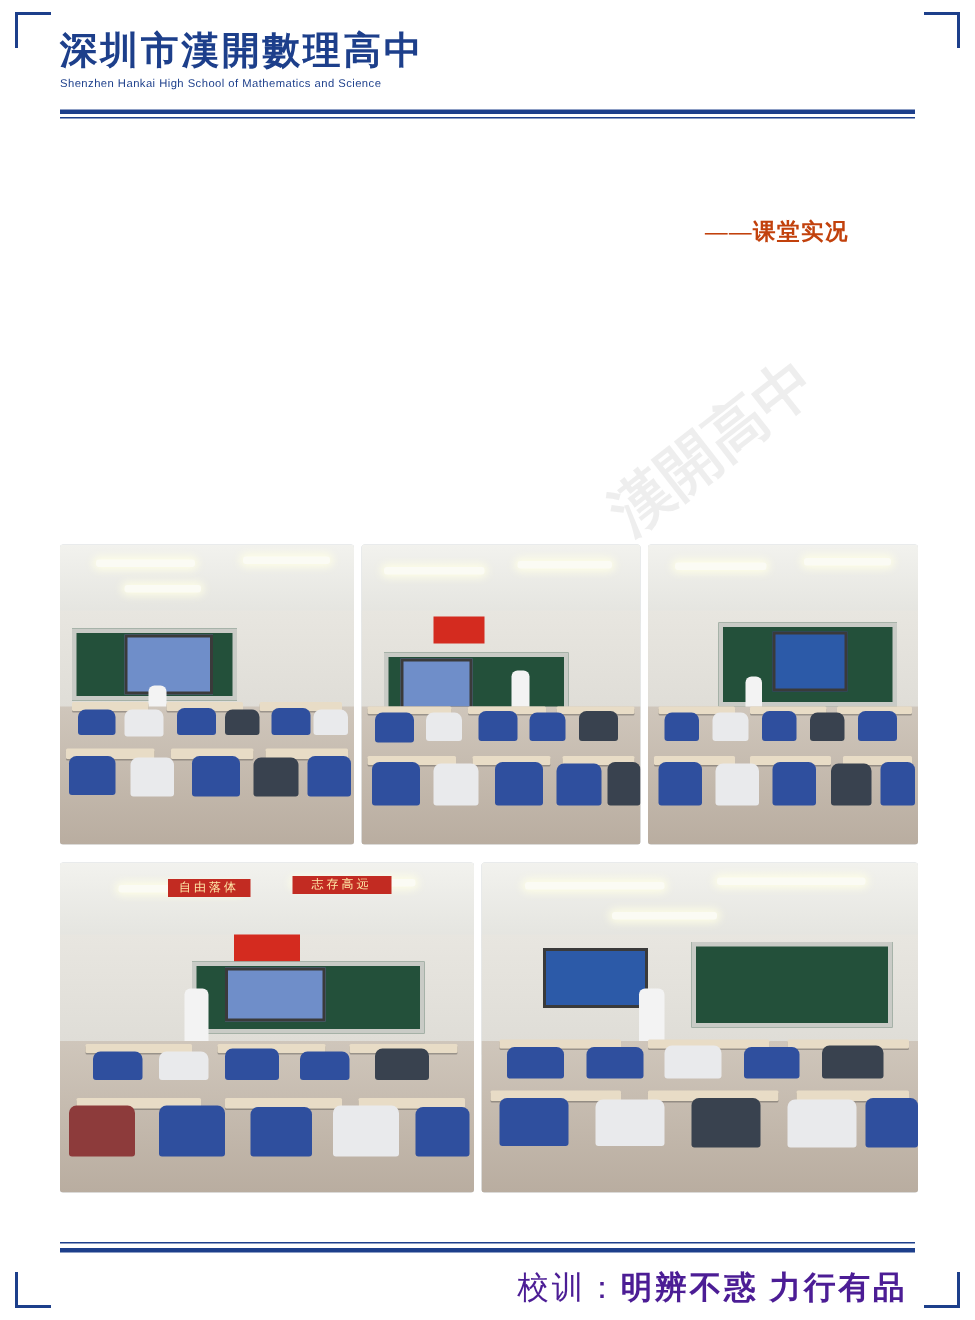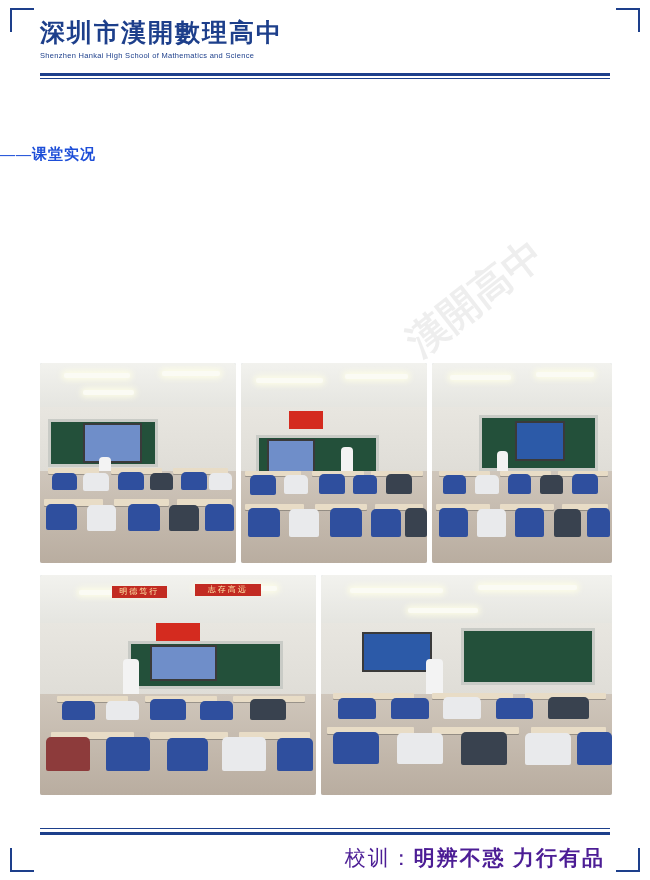--- a/index.html
+++ b/index.html
@@ -78,21 +78,21 @@
     display: flex;
     flex-direction: column;
     justify-content: center;
   }
   .school-cn {
     font-size: 25px;
     letter-spacing: 2px;
     color: #1d3f8b;
     font-weight: bold;
     line-height: 28px;
-    font-family: Liberation Mono, monospace;
+    font-family: Liberation Serif, serif;
     text-align: center;
   }
   .school-en {
     font-size: 7.5px;
     color: #1d3f8b;
     letter-spacing: 0.3px;
     margin-top: 2px;
     font-family: "Liberation Sans", sans-serif;
   }
 
@@ -123,24 +123,24 @@
     font-size: 17px;
     font-weight: bold;
     color: #000;
     letter-spacing: 1px;
   }
   .doc-subtitle {
     position: absolute;
     top: 145px;
     left: 0;
     width: 566px;
-    text-align: left;
+    text-align: right;
     font-size: 15px;
     font-weight: bold;
-    color: #1d4ed8;
+    color: #c2410c;
     letter-spacing: 1px;
   }
 
   
   .body-text {
     position: absolute;
     top: 175px;
     left: 40px;
     width: 570px;
     font-size: 14.5px;
@@ -434,21 +434,21 @@
   </div>
 
   <div class="photos-row2">
 
     <div class="photo p4">
       <div class="scene">
         <div class="ceiling">
           <div class="lamp" style="left:14%;top:26%;width:30%"></div>
           <div class="lamp" style="left:56%;top:20%;width:30%"></div>
         </div>
-        <div class="banner" style="left:26%;top:5%;width:20%;height:12px;">明德笃行</div>
+        <div class="banner" style="left:26%;top:5%;width:20%;height:12px;">自由落体</div>
         <div class="banner" style="left:56%;top:4%;width:24%;height:12px;">志存高远</div>
         <div class="wall"></div>
         <div class="flag" style="left:42%;top:22%;width:16%;height:8%"></div>
         <div class="board" style="left:32%;top:30%;width:56%;height:22%"></div>
         <div class="screen bright" style="left:40%;top:32%;width:24%;height:16%"></div>
         <div class="teacher" style="left:30%;top:38%;width:6%;height:22%"></div>
         <div class="floor"></div>
         <div class="desks">
           <div class="desk" style="left:6%;top:18%;width:26%;height:5%"></div>
           <div class="desk" style="left:38%;top:18%;width:26%;height:5%"></div>

